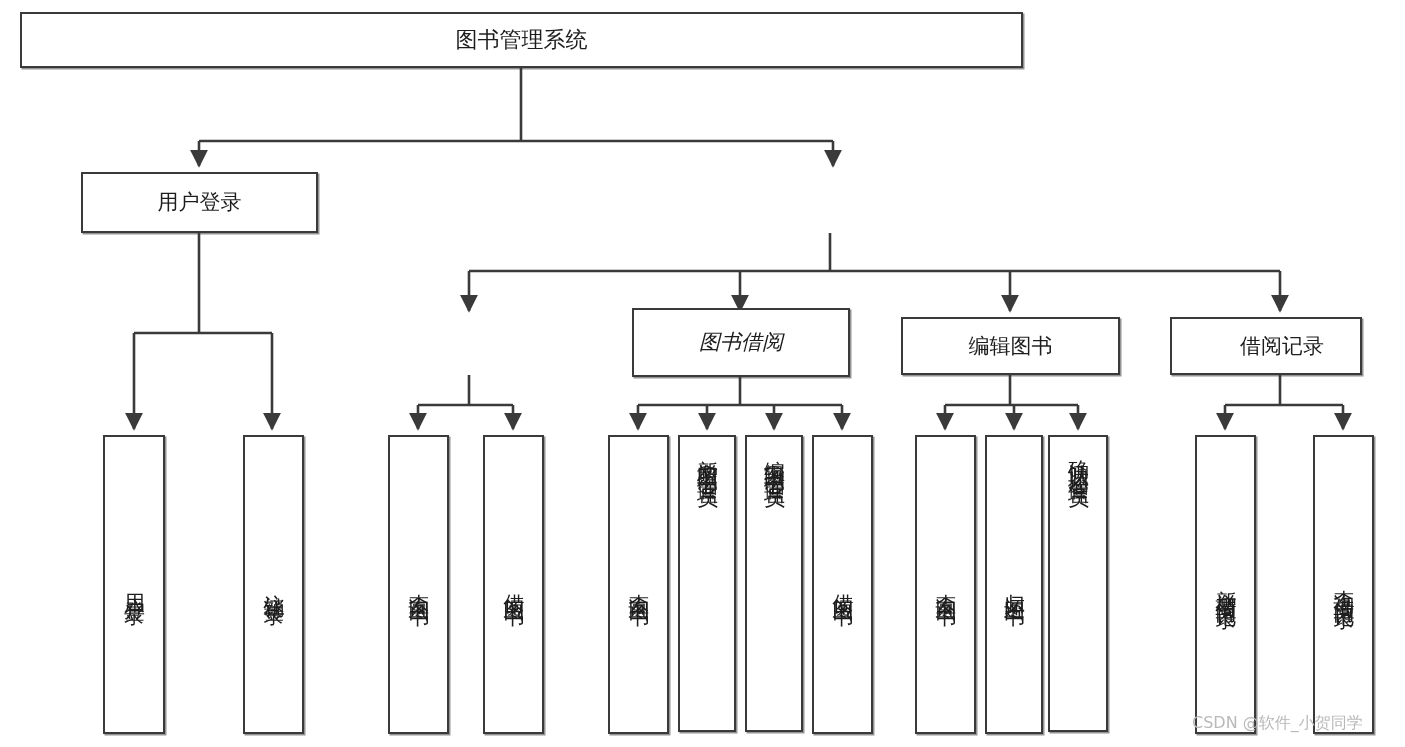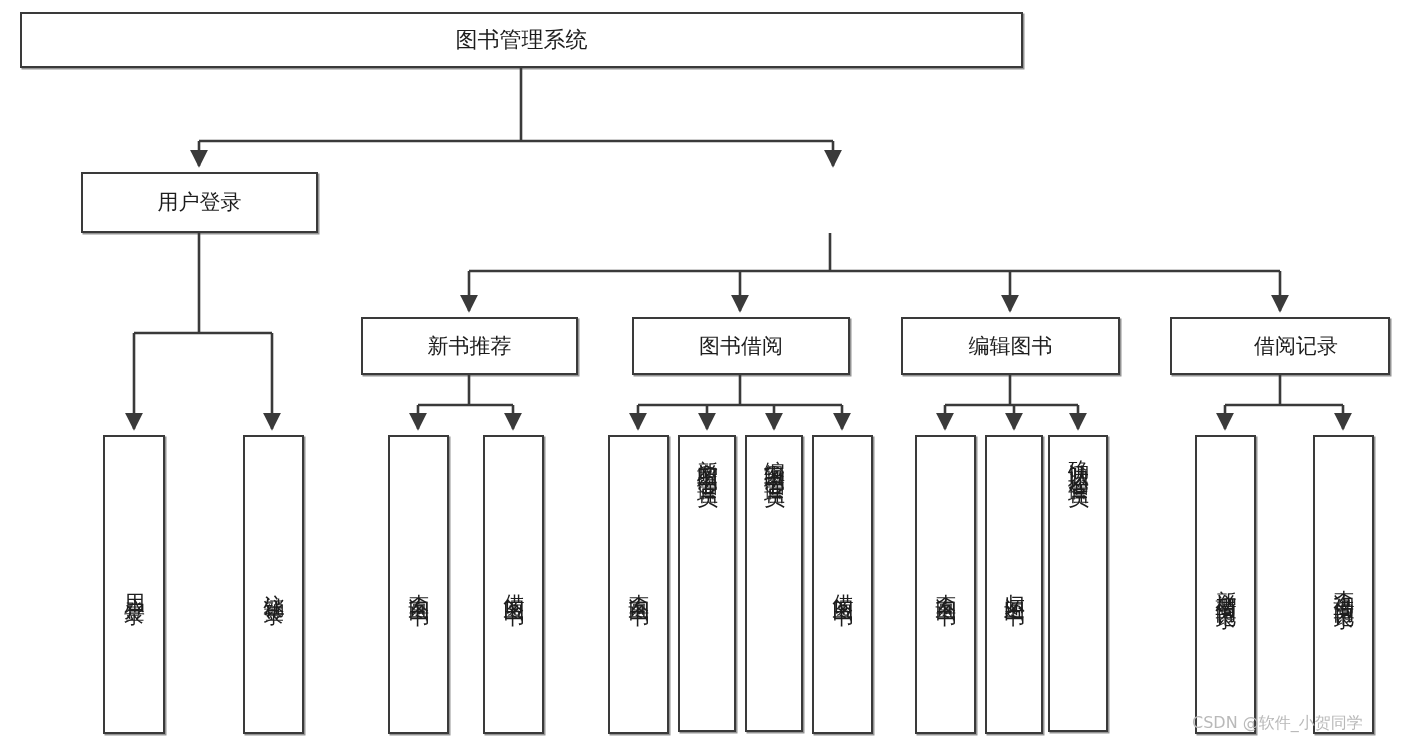--- a/index.html
+++ b/index.html
@@ -131,30 +131,27 @@
   </svg>
 
   <div class="node root horiz" style="left:20px; top:12px; width:1003px; height:56px;">
     <span class="label">图书管理系统</span>
   </div>
 
   <div class="node horiz" style="left:81px; top:172px; width:237px; height:61px;">
     <span class="label">用户登录</span>
   </div>
 
-  <div class="node horiz" style="left:361px; top:317px; width:217px; height:58px;">
-    <span class="label">新书推荐</span>
-  </div>
-  <div class="node horiz" style="left:632px; top:317px; width:218px; height:58px;">
+  <div class="node horiz" style="left:632px; top:308px; width:218px; height:69px;font-style:italic;">
     <span class="label">图书借阅</span>
   </div>
   <div class="node horiz" style="left:901px; top:317px; width:219px; height:58px;">
     <span class="label">编辑图书</span>
   </div>
-  <div class="node horiz" style="left:1170px; top:317px; width:220px; height:58px;padding-left:32px;">
+  <div class="node horiz" style="left:1170px; top:317px; width:192px; height:58px;padding-left:32px;">
     <span class="label">借阅记录</span>
   </div>
 
   <div class="node vert centered" style="left:103px; top:435px; width:62px; height:299px;">
     <span class="label">用户登录</span>
   </div>
   <div class="node vert centered" style="left:243px; top:435px; width:61px; height:299px;">
     <span class="label">注销登录</span>
   </div>
   <div class="node vert centered" style="left:388px; top:435px; width:61px; height:299px;">

